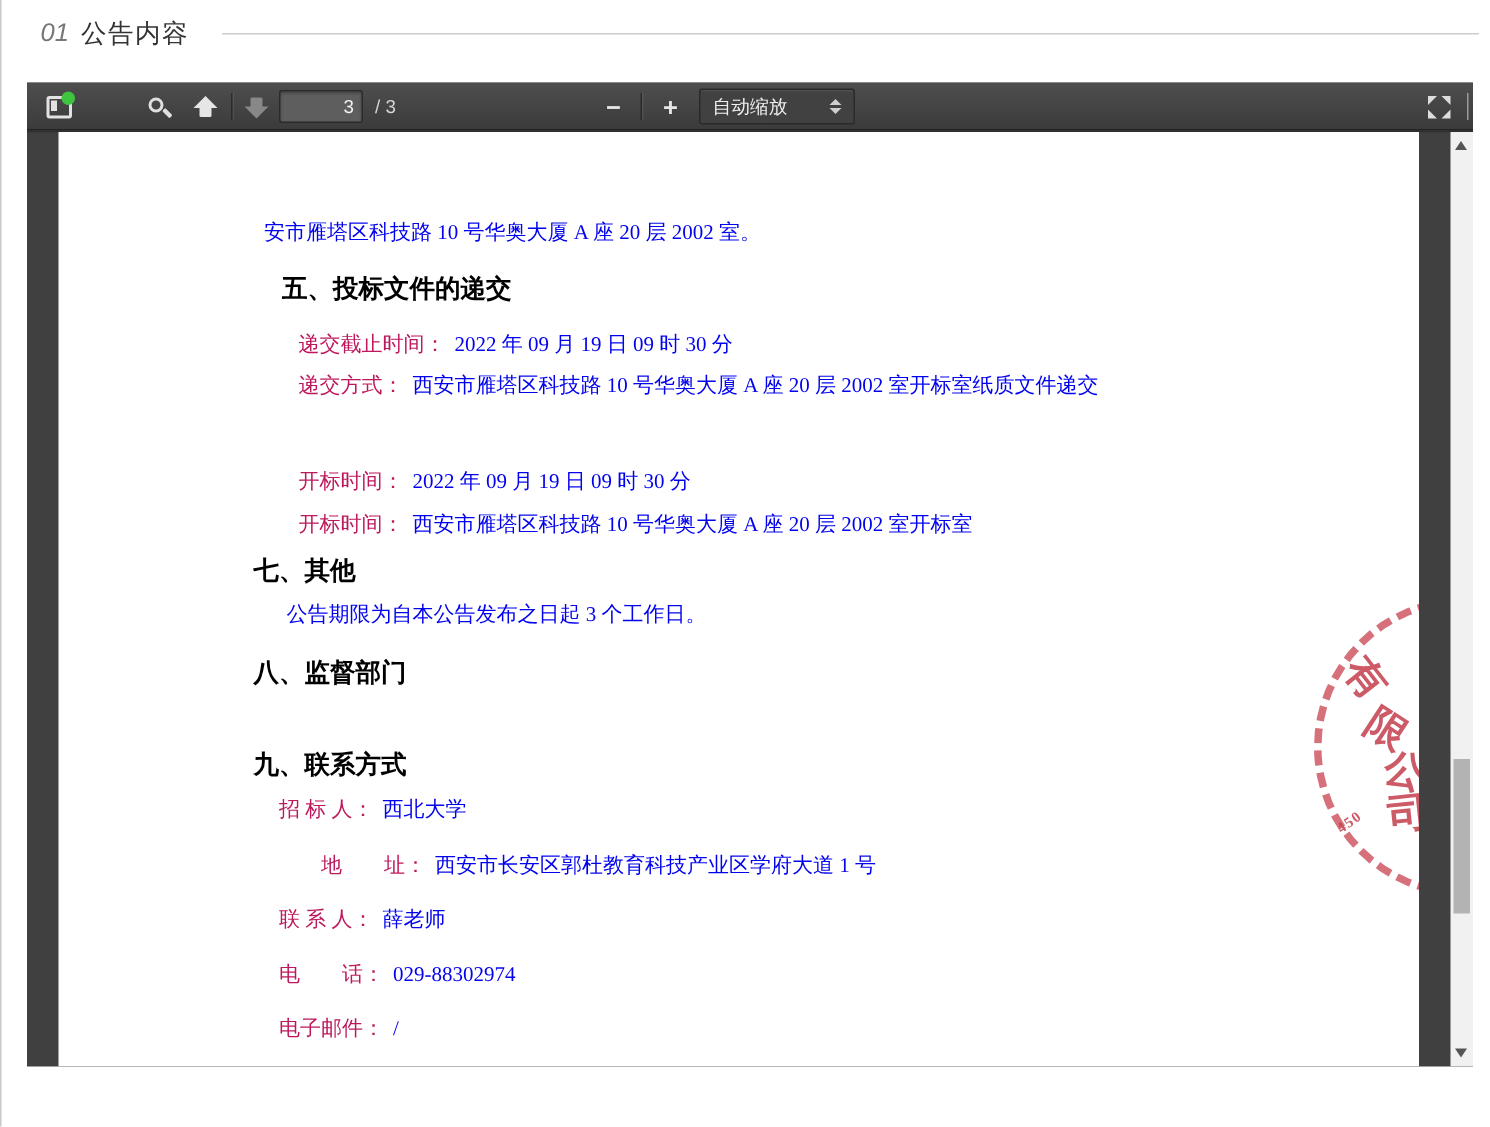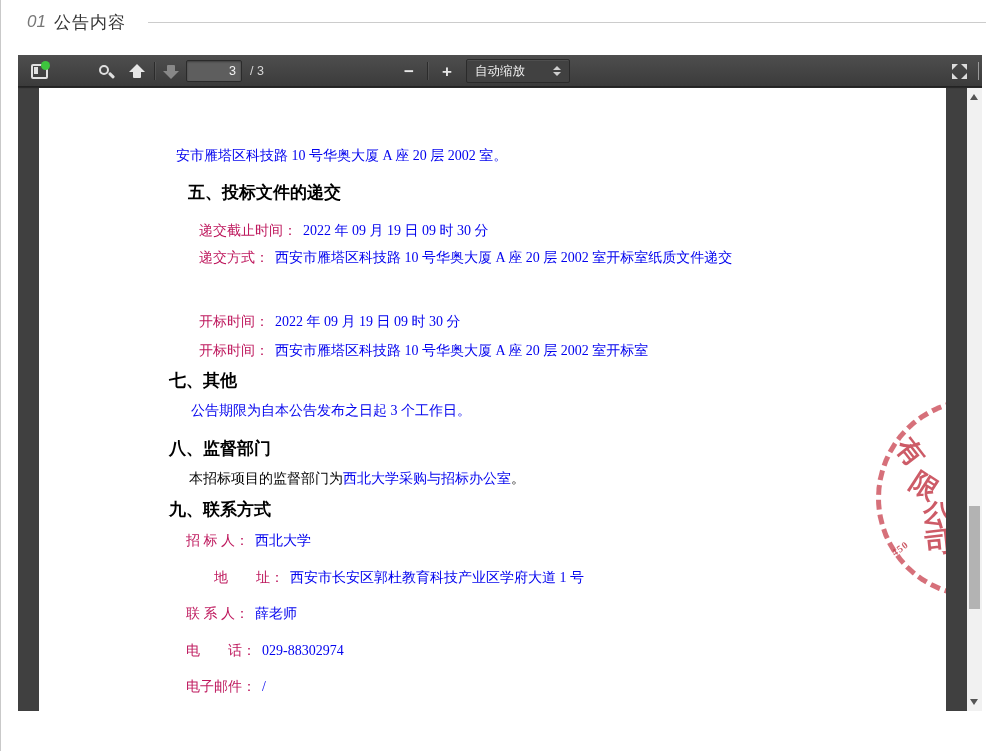--- a/index.html
+++ b/index.html
@@ -192,23 +192,20 @@
         <span class="doc-label">开标时间：</span><span class="blue">2022 年 09 月 19 日 09 时 30 分</span>
       </div>
       <div class="doc-line" style="left:160px; top:253px;">
         <span class="doc-label">开标时间：</span><span class="blue">西安市雁塔区科技路 10 号华奥大厦 A 座 20 层 2002 室开标室</span>
       </div>
 
       <div class="doc-heading" style="left:130px; top:281px;">七、其他</div>
       <div class="doc-line blue" style="left:152px; top:313px;">公告期限为自本公告发布之日起 3 个工作日。</div>
 
       <div class="doc-heading" style="left:130px; top:349px;">八、监督部门</div>
-      <div class="doc-line" style="left:150px; top:381px;">
-        <span>本招标项目的监督部门为</span><span class="blue">西北大学采购与招标办公室</span><span>。</span>
-      </div>
 
       <div class="doc-heading" style="left:130px; top:410px;">九、联系方式</div>
       <div class="doc-line" style="left:147px; top:443px;">
         <span class="doc-label">招 标 人：</span><span class="blue">西北大学</span>
       </div>
       <div class="doc-line" style="left:147px; top:480px;margin-left:28px;">
         <span class="doc-label">地　　址：</span><span class="blue">西安市长安区郭杜教育科技产业区学府大道 1 号</span>
       </div>
       <div class="doc-line" style="left:147px; top:516px;">
         <span class="doc-label">联 系 人：</span><span class="blue">薛老师</span>

